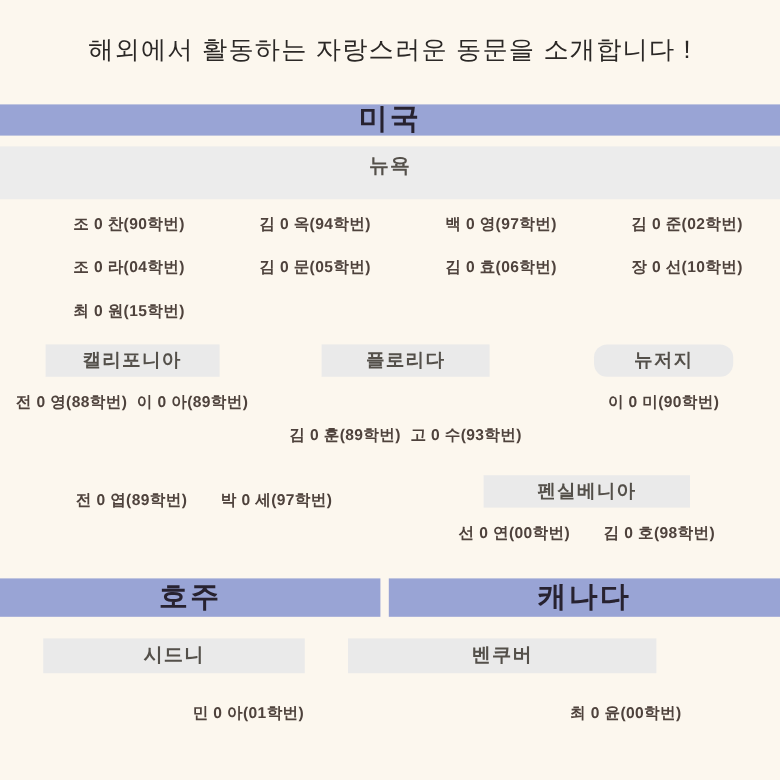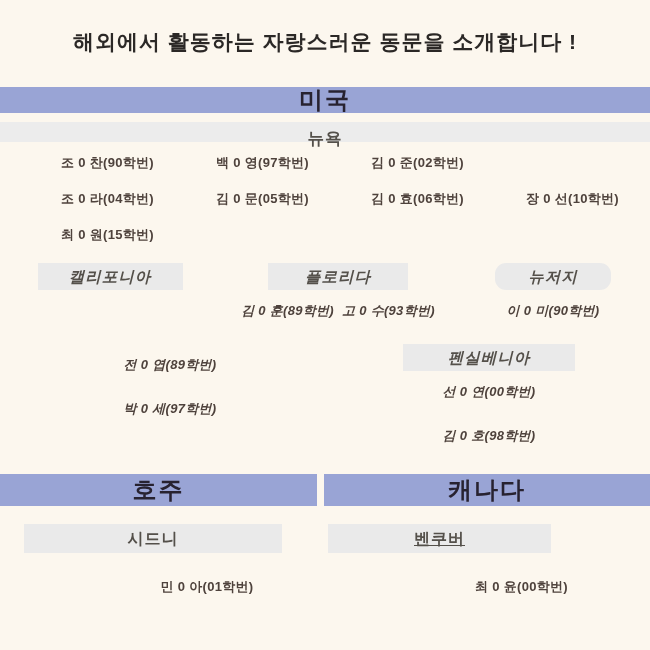--- a/index.html
+++ b/index.html
@@ -17,118 +17,123 @@
     position:relative;
     width:650px;height:650px;
     background:var(--background);
     font-family:"Liberation Sans","DejaVu Sans",sans-serif;
     overflow:hidden;
   }
   .title{
     padding-top:27px;
     text-align:center;
     font-size:21px;line-height:30px;
-    font-weight:bold;letter-spacing:1px;
+    font-weight:normal;letter-spacing:1px;
     color:var(--title-text);
   }
   .country-bar{
     background:var(--country-bar);
     color:var(--country-text);
     font-size:24px;font-weight:bold;letter-spacing:2px;
     text-align:center;
   }
   .country-bar.full{
     margin-top:30px;height:26px;line-height:26px;width:100%;
   }
   .city-band{
-    margin-top:9px;height:20px;line-height:32px;width:100%;
+    margin-top:9px;height:44px;line-height:32px;width:100%;
     background:var(--city-band);
     color:var(--label-text);
     font-size:16.5px;font-weight:bold;letter-spacing:1px;
     text-align:center;
   }
   .ny-grid{padding:13px 0 0 30px;}
   .ny-row{
     display:grid;grid-template-columns:repeat(4,1fr);
     margin-bottom:20px;
   }
   .name{
     font-size:13px;line-height:16px;font-weight:bold;
     color:var(--name-text);letter-spacing:0.3px;
     text-align:center;white-space:nowrap;
   }
-  .states-row{display:flex;margin-top:12px;font-style:italic;}
+  .states-row{display:flex;margin-top:12px;}
   .states-row.second{margin-top:25px;}
   .state-col{display:flex;flex-direction:column;align-items:center;}
   .col-a{width:220px;}
-  .col-b{width:236px;}
+  .col-b{width:236px;gap:28px;}
   .col-c{width:194px;}
   .col-d{width:340px;}
   .col-e{width:310px;padding-right:12px;box-sizing:border-box;}
   .state-box{
     height:27px;line-height:27px;
     background:var(--state-box);
     color:var(--label-text);
     font-size:15.5px;font-weight:bold;letter-spacing:1px;
     text-align:center;
   }
   .w145{width:145px;} .w140{width:140px;} .w118{width:116px;border-radius:11px;}
   .w143{width:143px;} .w172{width:172px;}
   .state-names{display:flex;justify-content:center;gap:8px;margin-top:13px;}
-  .state-names.wide{gap:28px;flex-direction:column;}
+  .state-names.wide{gap:28px;}
   .country-row{display:flex;margin-top:30px;}
   .country-bar.half{height:32px;line-height:32px;}
   .half.aus{width:317px;}
   .half-gap{width:7px;}
   .half.can{flex:1;}
   .city-row{display:flex;margin-top:18px;}
   .city-bar{
     height:29px;line-height:29px;
     background:var(--state-box);
     color:var(--label-text);
     font-size:16px;font-weight:bold;letter-spacing:1px;
     text-align:center;
   }
-  .city-bar.syd{margin-left:24px;width:258px;}
-  .city-bar.van{margin-left:46px;width:223px;text-decoration:underline;}
+  .city-bar.syd{margin-left:36px;width:218px;}
+  .city-bar.van{margin-left:36px;width:257px;}
   .bottom-names{display:flex;margin-top:24px;justify-content:flex-end;}
   .bn-wrap-syd{margin-left:40px;width:258px;text-align:center;}
   .bn-wrap-van{margin-left:57px;width:257px;text-align:center;}
 </style>
 </head>
 <body>
 
 <div class="page">
 
   <div class="title">해외에서 활동하는 자랑스러운 동문을 소개합니다 !</div>
 
   <div class="country-bar full">미국</div>
 
   <div class="city-band">뉴욕</div>
 
   <div class="ny-grid">
     <div class="ny-row">
       <span class="name">조 0 찬(90학번)</span>
+      <span class="name">김 0 옥(94학번)</span>
       <span class="name">백 0 영(97학번)</span>
       <span class="name">김 0 준(02학번)</span>
     </div>
     <div class="ny-row">
       <span class="name">조 0 라(04학번)</span>
       <span class="name">김 0 문(05학번)</span>
       <span class="name">김 0 효(06학번)</span>
       <span class="name">장 0 선(10학번)</span>
     </div>
     <div class="ny-row">
       <span class="name">최 0 원(15학번)</span>
     </div>
   </div>
 
   <div class="states-row">
     <div class="state-col col-a">
       <div class="state-box w145">캘리포니아</div>
+      <div class="state-names">
+        <span class="name">전 0 영(88학번)</span>
+        <span class="name">이 0 아(89학번)</span>
+      </div>
     </div>
     <div class="state-col col-b">
       <div class="state-box w140">플로리다</div>
       <div class="state-names">
         <span class="name">김 0 훈(89학번)</span>
         <span class="name">고 0 수(93학번)</span>
       </div>
     </div>
     <div class="state-col col-c">
       <div class="state-box w118">뉴저지</div>

